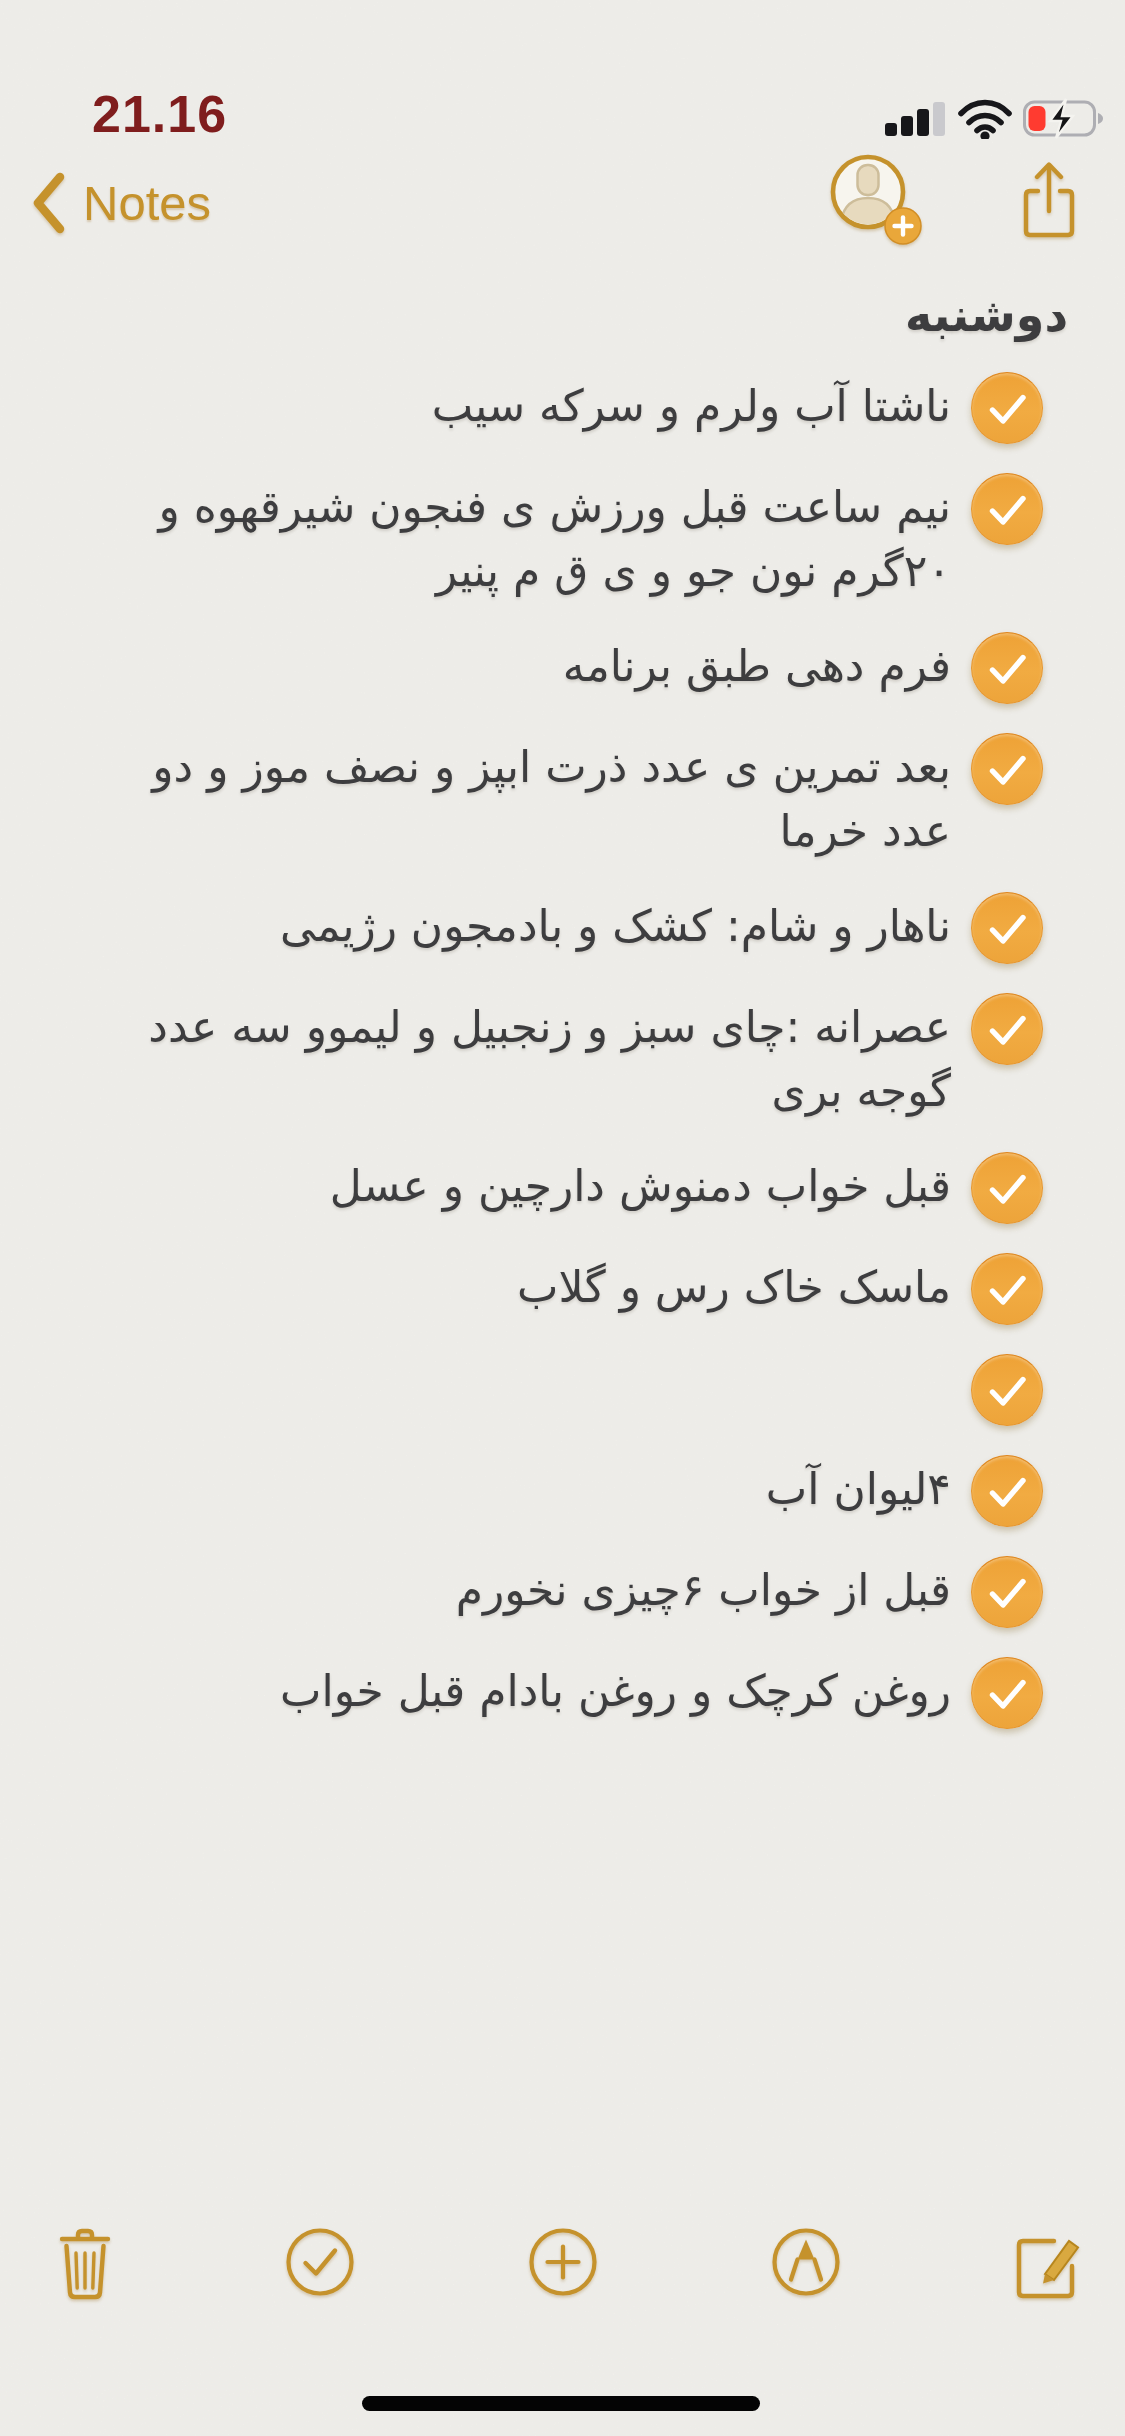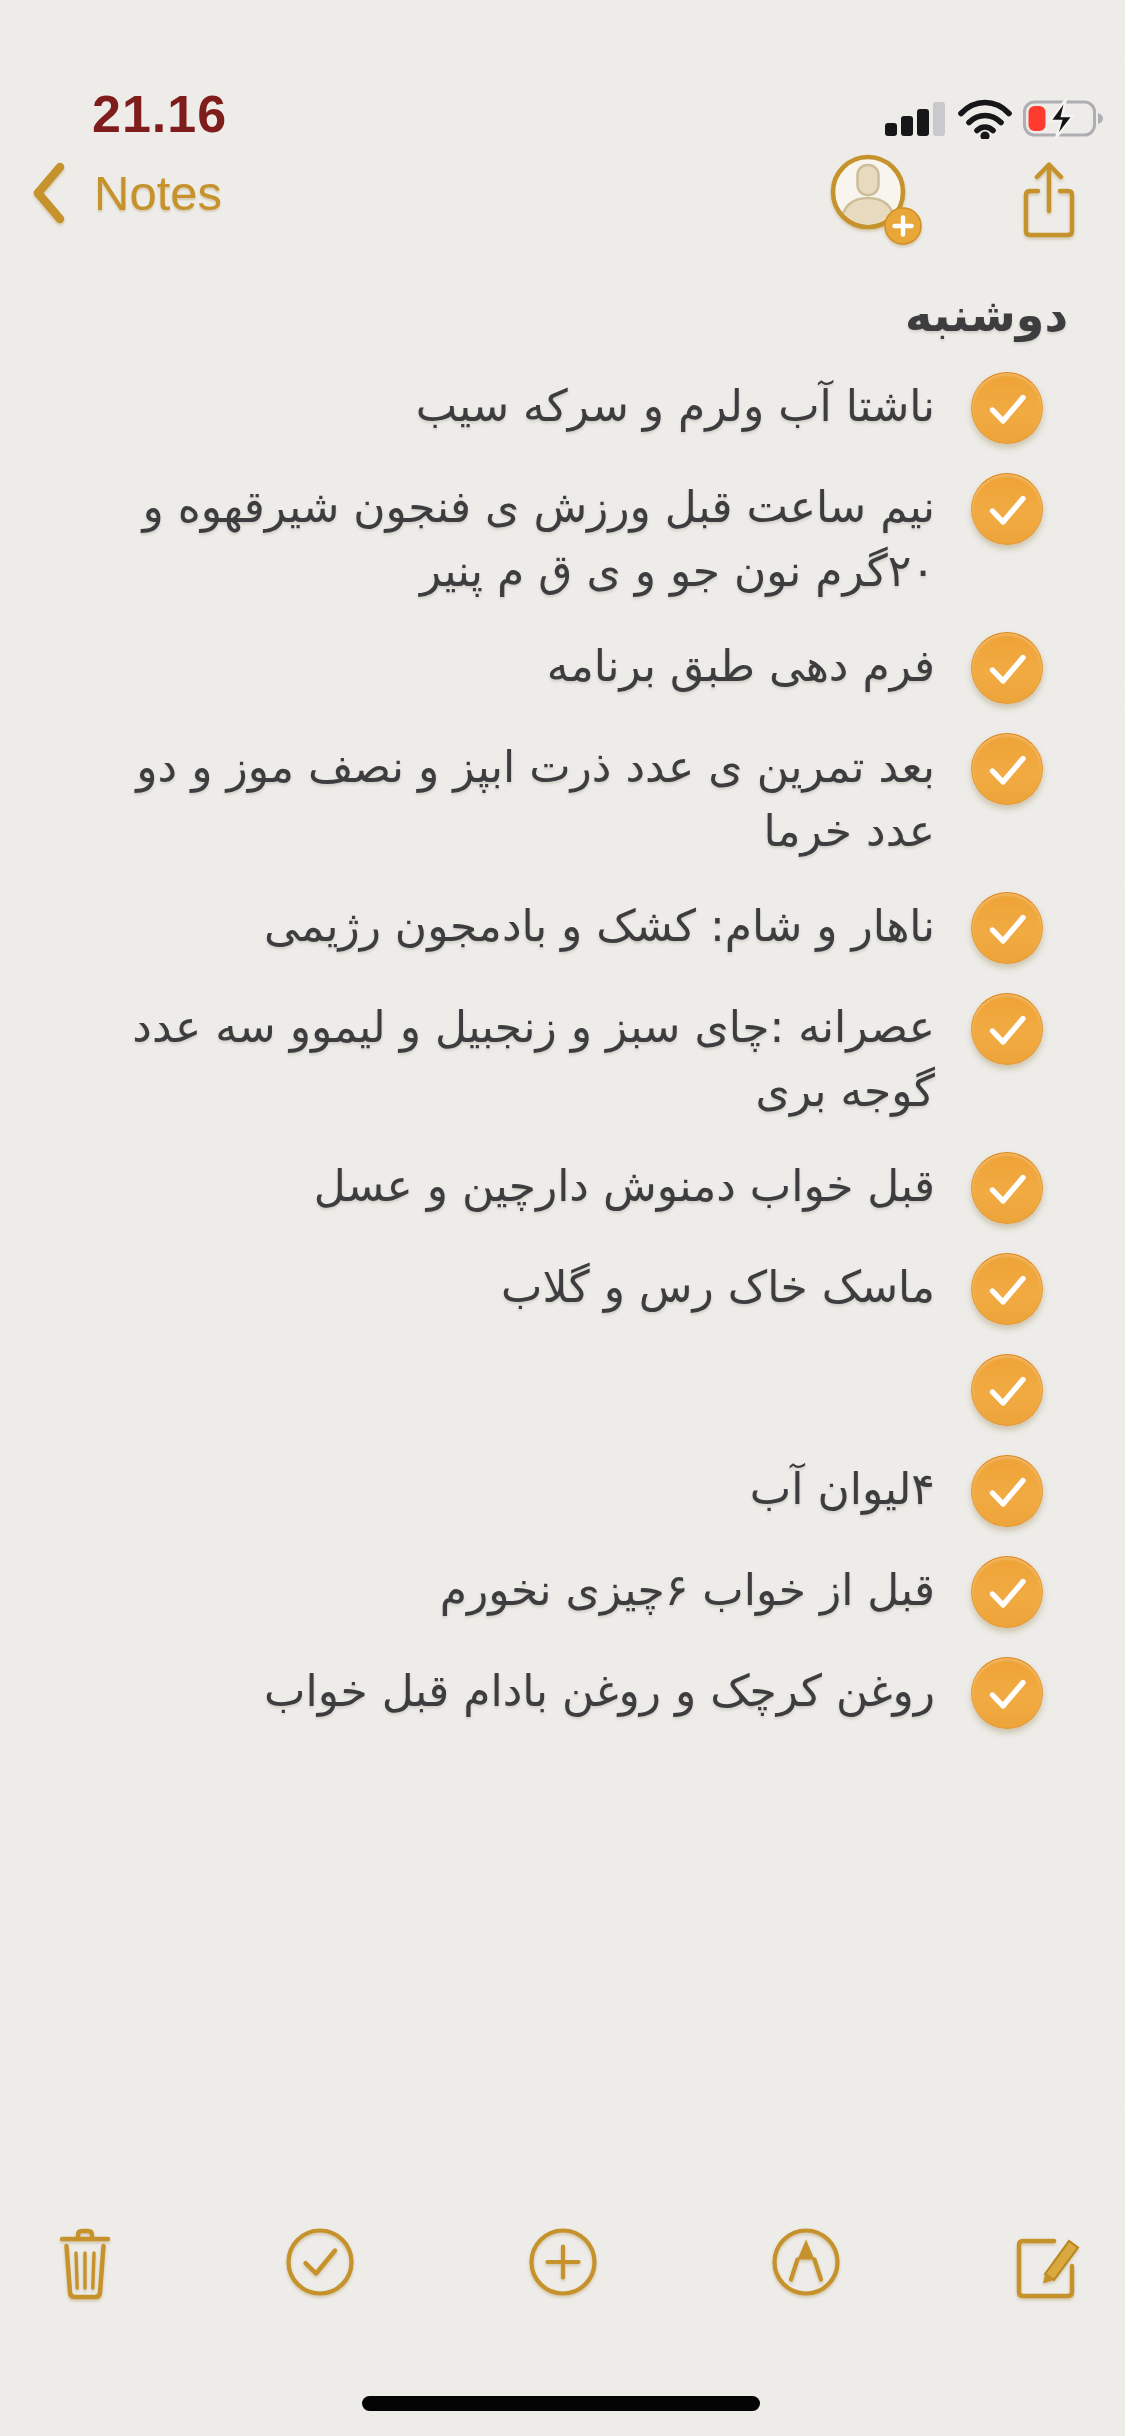--- a/index.html
+++ b/index.html
@@ -13,37 +13,37 @@
   
   .statusbar{position:absolute;top:0;left:0;right:0;height:150px;}
   .time{
     position:absolute;left:92px;top:84px;font-size:52px;font-weight:700;
     color:#7f1d1d;letter-spacing:1px;font-family:"Liberation Sans",sans-serif;
   }
   .status-icons{position:absolute;right:18px;top:98px;display:flex;align-items:center;gap:11px;}
 
   
   .navbar{position:absolute;top:150px;left:0;right:0;height:100px;}
-  .back{position:absolute;left:30px;top:12px;display:flex;align-items:center;gap:28px;cursor:pointer;}
+  .back{position:absolute;left:30px;top:22px;display:flex;align-items:center;gap:17px;cursor:pointer;}
   .back-label{
     font-size:49px;color:#c5922c;font-family:"Liberation Sans",sans-serif;
     text-shadow:0 2px 2px rgba(150,100,15,.25);
   }
   .nav-actions{position:absolute;right:44px;top:0;height:100px;display:flex;align-items:center;gap:94px;}
   .gold-ic{filter:drop-shadow(0 2.5px 1.5px rgba(145,98,14,.28));}
 
   
   .note-title{
     position:absolute;top:283px;right:57px;direction:rtl;
     font-size:46px;font-weight:600;color:#3d3d3f;line-height:64px;
     text-shadow:0 2px 3px rgba(60,50,30,.16);
     margin-left:28px;
   }
   .checklist{position:absolute;top:372px;right:82px;width:975px;direction:rtl;}
-  .row{display:flex;align-items:flex-start;gap:36px;margin-bottom:29px;}
+  .row{display:flex;align-items:flex-start;gap:20px;margin-bottom:29px;}
   .cb{
     flex:0 0 auto;width:70px;height:70px;border-radius:50%;
     background:linear-gradient(180deg,#eea236 0%,#f1ab42 55%,#eda43a 100%);
     border:1px solid #e6952c;border-top-color:#de861f;
     box-shadow:0 4px 6px rgba(120,90,20,.28), inset 0 2px 3px rgba(255,255,255,.28);
     display:flex;align-items:center;justify-content:center;cursor:pointer;
   }
   .row-text{
     font-size:44px;line-height:64px;color:#3d3d3f;padding-top:2px;max-width:880px;
     text-shadow:0 2px 3px rgba(60,50,30,.16);cursor:text;

